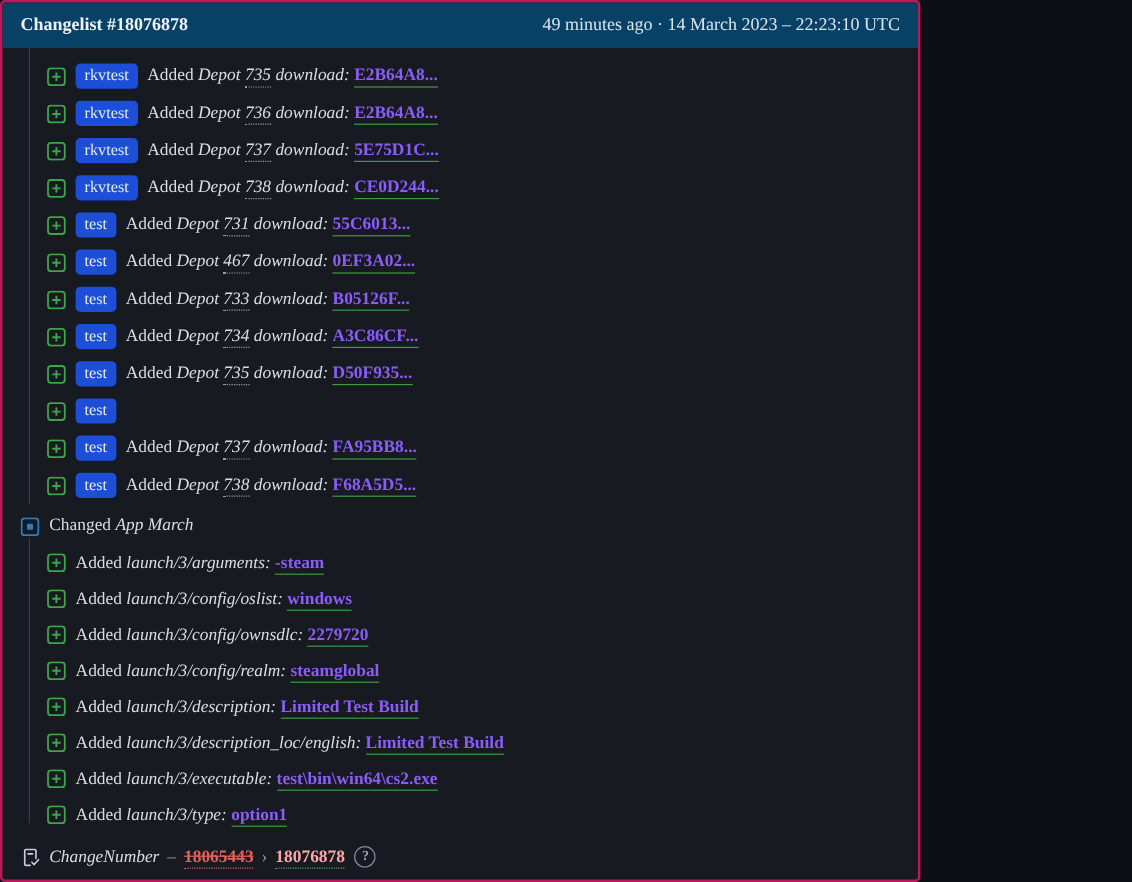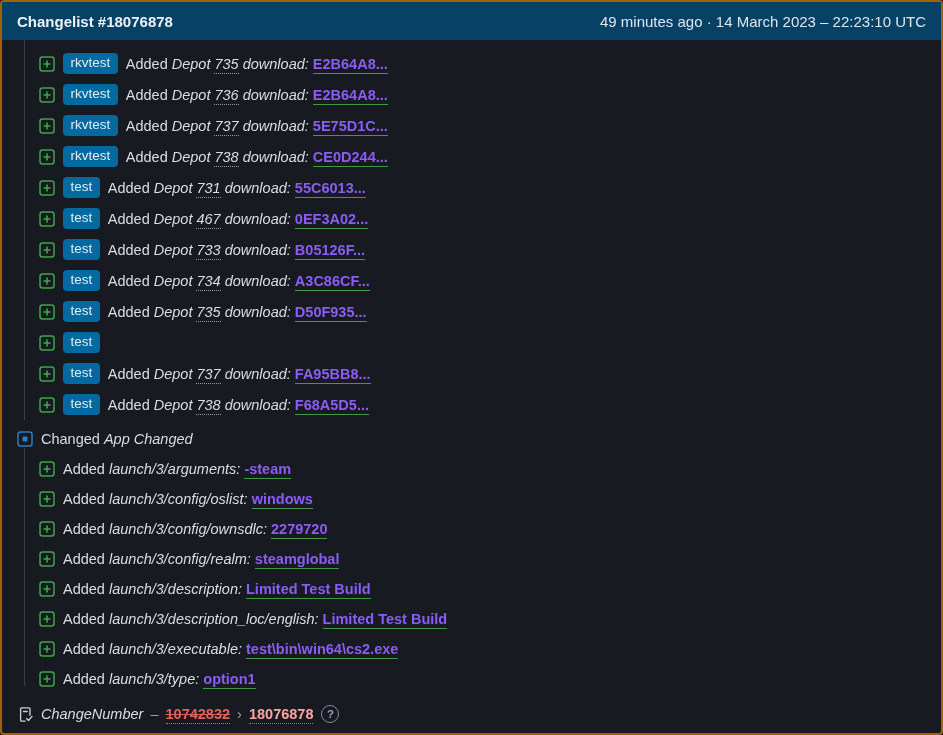--- a/index.html
+++ b/index.html
@@ -2,26 +2,27 @@
 <html><head>
 <meta charset="utf-8">
 <style>
   * { box-sizing: border-box; }
   html, body { margin: 0; padding: 0; background: #0d0f14; }
   body {
     width: 943px; height: 735px;
     font-family: "Liberation Sans", sans-serif;
   }
   .panel {
-    width: 943px; height: 735px;
+    width: 767px; height: 735px;
     background: #171a21;
-    border: 2px solid #a16207;
+    border: 2px solid #be185d;
     border-radius: 4px;
     display: flex; flex-direction: column;
     overflow: hidden;
+    font-family: Liberation Serif, serif;
   }
   .header {
     flex: 0 0 38px;
     background: #084166;
     display: flex; align-items: center; justify-content: space-between;
     padding: 0 15px;
     color: #edf2f6; font-size: 15px;
   }
   .header .title { font-weight: 600; cursor: pointer; }
   .header .timestamp { color: #dce6ee; }
@@ -39,21 +40,21 @@
   .depot-row { height: 31px; padding-left: 37px; }
   .config-header { height: 31px; margin-top: 3px; padding-left: 15px; }
   .config-row { height: 30px; padding-left: 37px; }
   .footer-row { height: 30px; margin-top: 5px; padding-left: 15px; }
 
   .icon { width: 16px; height: 16px; flex: 0 0 16px; margin-right: 8px; display: inline-flex; cursor: pointer; }
   .icon svg { display: block; }
   .fdoc { width: 17px; height: 17px; flex: 0 0 17px; margin-right: 7px; display: inline-flex; }
 
   .badge {
-    background: #0369a1; color: #e4ebf1;
+    background: #1d4ed8; color: #e4ebf1;
     border-radius: 4px; padding: 1.5px 7.5px;
     font-size: 13.5px; margin-right: 8px; line-height: 1.35;
     cursor: pointer;
   }
   .line i { font-style: italic; }
   .num { border-bottom: 1px dotted #949ca4; padding-bottom: 1px; }
   .glink {
     color: #8b5cf6; font-weight: 700; font-style: normal;
     text-decoration: none;
     border-bottom: 1px solid #3f9a43; padding-bottom: 1px;
@@ -236,21 +237,21 @@
   </div>
 </div>
 
     <div class="row config-header">
       <span class="icon">
           <svg width="16" height="16" viewBox="0 0 16 16">
             <rect x="1" y="1" width="14" height="14" rx="2.5" fill="none" stroke="#2f7cc0" stroke-width="1.5"></rect>
             <rect x="5.5" y="5.5" width="5" height="5" rx="1" fill="#2f7cc0"></rect>
           </svg>
         </span>
-      <span class="line"><span>Changed</span> <i>App Changed</i></span>
+      <span class="line"><span>Changed</span> <i>App March</i></span>
     </div>
 
     <div id="config-rows">
   <div class="row config-row">
     <span class="icon">
             <svg width="16" height="16" viewBox="0 0 16 16">
               <rect x="1" y="1" width="14" height="14" rx="2.5" fill="none" stroke="#3fa44a" stroke-width="1.5"></rect>
               <line x1="8" y1="4.5" x2="8" y2="11.5" stroke="#3fa44a" stroke-width="1.6"></line>
               <line x1="4.5" y1="8" x2="11.5" y2="8" stroke="#3fa44a" stroke-width="1.6"></line>
             </svg>
@@ -337,17 +338,17 @@
 </div>
 
     <div class="row footer-row">
       <span class="fdoc">
           <svg width="17" height="17" viewBox="0 0 16 16" fill="none">
             <path d="M12.2 8.8 V2.7 a.9.9 0 0 0 -.9 -.9 H4.3 a.9.9 0 0 0 -.9 .9 V13.3 a.9.9 0 0 0 .9 .9 H7.6" stroke="#c6cfd8" stroke-width="1.3" stroke-linecap="round"></path>
             <path d="M6 5.2 h3.6" stroke="#c6cfd8" stroke-width="1.3" stroke-linecap="round"></path>
             <path d="M9 11.8 l1.8 1.8 L14.2 9.8" stroke="#c6cfd8" stroke-width="1.3" stroke-linecap="round" stroke-linejoin="round"></path>
           </svg>
         </span>
-      <span class="line"><i>ChangeNumber</i> <span class="sep">–</span> <span class="old">10742832</span> <span class="sep">›</span> <span class="new">18076878</span></span>
+      <span class="line"><i>ChangeNumber</i> <span class="sep">–</span> <span class="old">18065443</span> <span class="sep">›</span> <span class="new">18076878</span></span>
       <span class="help">?</span>
     </div>
   </div>
 </div>
 
 </body></html>

